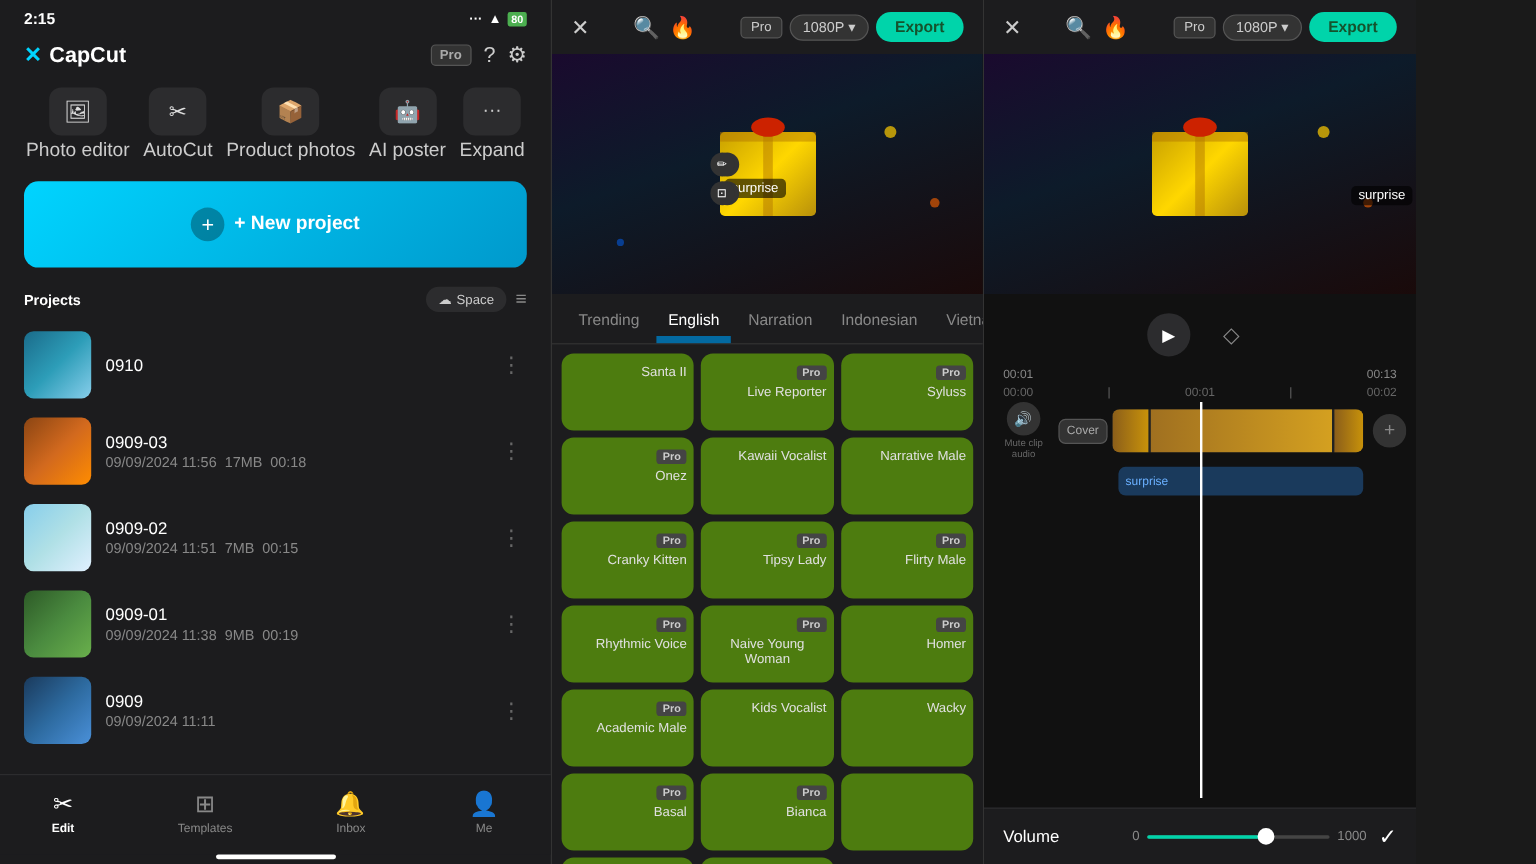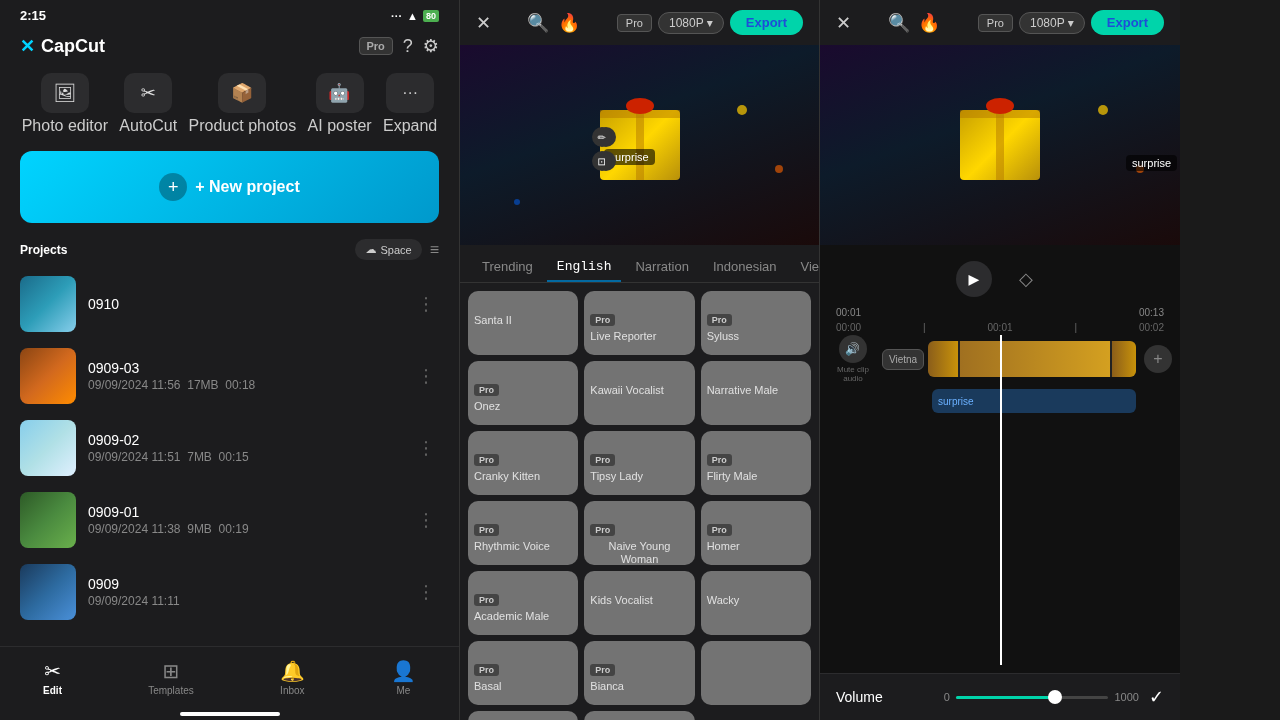--- a/index.html
+++ b/index.html
@@ -322,21 +322,21 @@
       color: #ccc;
       border-radius: 14px;
       padding: 3px 10px;
       font-size: 12px;
       border: 1px solid #555;
       cursor: pointer;
     }
 
     .export-btn {
       background: #00d4aa;
-      color: #1d4ed8;
+      color: #14532d;
       border-radius: 16px;
       padding: 5px 16px;
       font-size: 13px;
       font-weight: 700;
       border: none;
       cursor: pointer;
     }
 
     .video-preview {
       width: 100%;
@@ -406,40 +406,39 @@
       padding: 6px 10px;
       color: #888;
       font-size: 13px;
       cursor: pointer;
       white-space: nowrap;
       border-bottom: 2px solid transparent;
     }
 
     .voice-tab.active {
       color: white;
-      border-bottom: 2px solid #0369a1;
-      font-family: Liberation Mono, monospace;
+      border-bottom: 6px solid #0369a1;
     }
 
     .voice-grid {
       display: grid;
       grid-template-columns: repeat(3, 1fr);
       gap: 6px;
       padding: 8px;
       overflow-y: auto;
       flex: 1;
     }
 
     .voice-card {
-      background: #737373;
+      background: #4d7c0f;
       border-radius: 10px;
-      padding: 23px 6px;
+      padding: 10px 6px;
       display: flex;
       flex-direction: column;
-      align-items: flex-start;
+      align-items: flex-end;
       gap: 4px;
       cursor: pointer;
       min-height: 64px;
     }
 
     .voice-card-name {
       color: #e0e0e0;
       font-size: 11px;
       text-align: center;
       line-height: 1.2;
@@ -1036,21 +1035,21 @@
 
     <div class="timeline-tracks">
 
       <div class="track-row">
         <div class="track-controls">
           <div class="mute-btn">🔊</div>
           <span class="track-label">Mute clip<br>audio</span>
         </div>
         <div style="display:flex;align-items:center;gap:4px;flex:1">
           <div class="cover-chip">
-            <span>Vietna</span>
+            <span>Cover</span>
           </div>
           <div class="video-track">
             <div style="width:30px;height:100%;background:linear-gradient(90deg,#8b5e1a,#c8920a);border-radius:4px 0 0 4px;flex-shrink:0"></div>
             <div style="flex:1;height:100%;background:linear-gradient(90deg,#a07020,#d4a020)"></div>
             <div style="width:24px;height:100%;background:linear-gradient(90deg,#8b5e1a,#c8920a);border-radius:0 4px 4px 0;flex-shrink:0"></div>
           </div>
           <div class="add-clip-btn">+</div>
         </div>
       </div>
 

